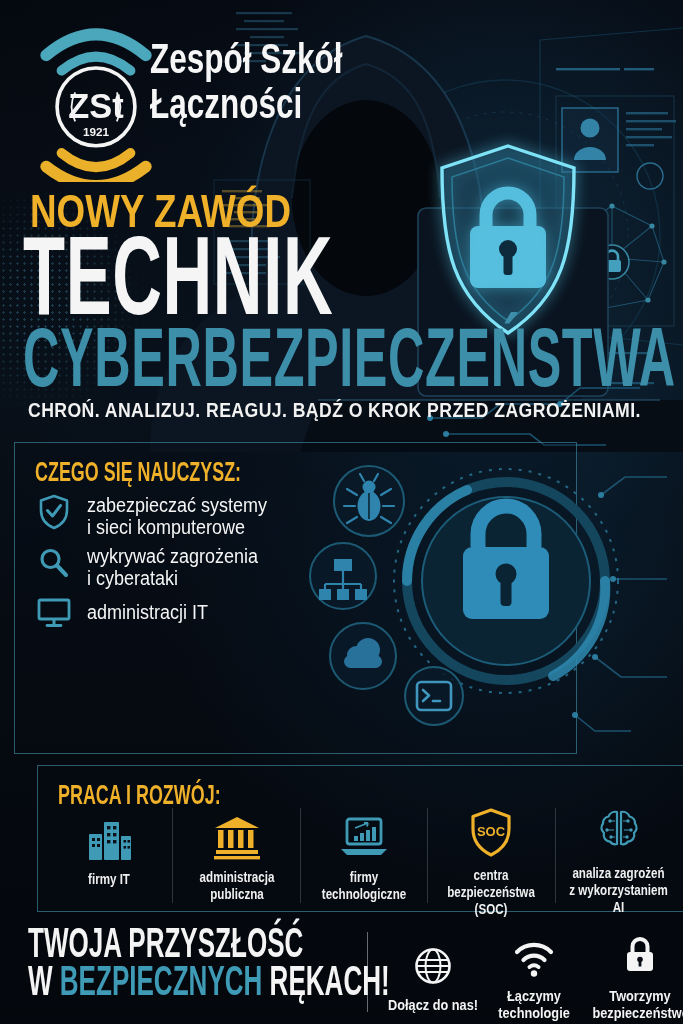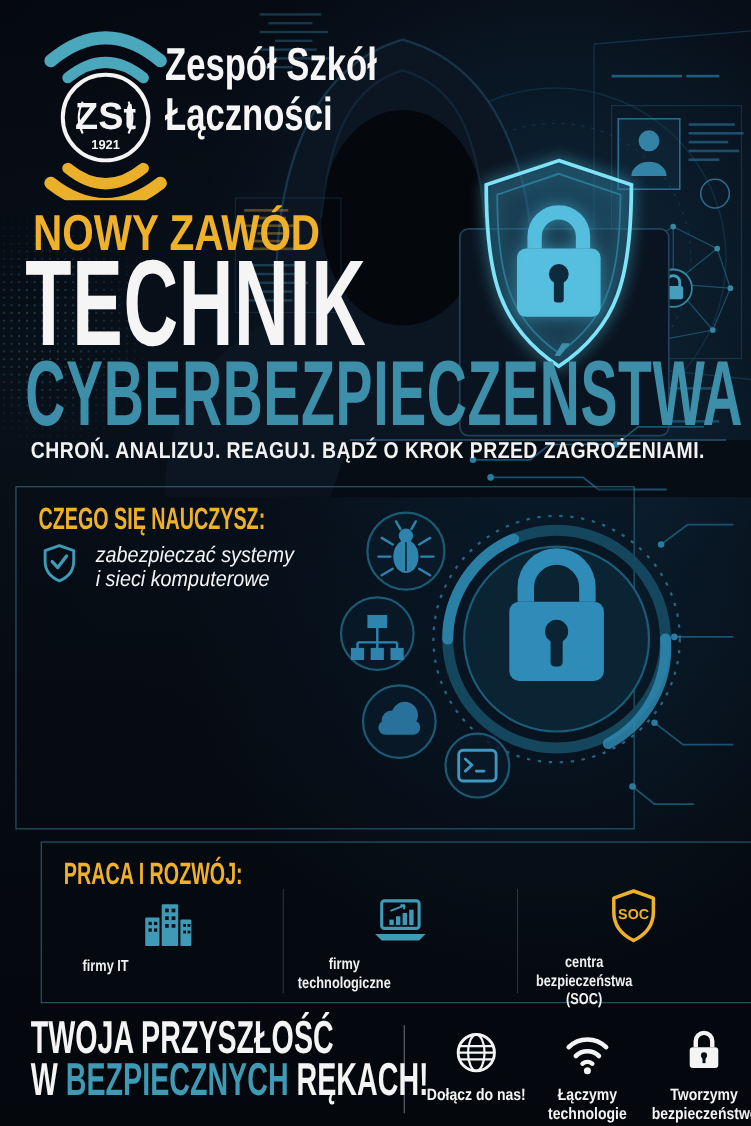--- a/index.html
+++ b/index.html
@@ -33,29 +33,29 @@
   .title2{left:23px;top:315px;font-size:84px;color:#3d8ea9;transform:scaleX(.60);letter-spacing:1px;}
   .tagline{left:28px;top:399px;font-size:21px;color:#f2f2f2;transform:scaleX(.84);letter-spacing:.5px;}
 
   
   .box{border:1px solid rgba(72,160,186,.55);background:rgba(5,13,22,.32);}
   .box1{left:14px;top:442px;width:563px;height:312px;}
   .box2{left:14px;top:765px;width:654px;height:147px;margin-left:23px;}
   .box-head{position:absolute;left:20px;top:13px;font-size:28px;font-weight:700;color:#efb02a;
     transform:scaleX(.64);transform-origin:0 0;white-space:nowrap;}
 
-  .learn-list{position:absolute;left:18px;top:49px;display:flex;flex-direction:column;font-style:italic;}
+  .learn-list{position:absolute;left:18px;top:49px;display:flex;flex-direction:column;}
   .learn-item{display:flex;align-items:flex-start;margin-bottom:5px;}
   .learn-ico{width:42px;display:flex;justify-content:center;flex:none;padding-top:1px;}
   .learn-txt{margin-left:12px;font-size:20px;line-height:22px;color:#f5f5f5;
     transform:scaleX(.9);transform-origin:0 0;white-space:nowrap;padding-top:2px;}
   .learn-item.single .learn-txt{padding-top:7px;}
 
   .career-grid{position:absolute;left:8px;right:8px;top:42px;bottom:8px;display:flex;}
-  .career-col{flex:1 1 0;display:flex;flex-direction:column;min-width:0;}
+  .career-col{flex:1 1 0;display:flex;flex-direction:column;align-items:center;min-width:0;}
   .career-col + .career-col{border-left:1px solid rgba(190,205,215,.22);}
   .career-ico{height:54px;display:flex;align-items:flex-end;justify-content:center;}
   .career-label{margin-top:9px;font-size:14.5px;line-height:17px;font-weight:700;color:#f0f0f0;
     text-align:center;transform:scaleX(.8);transform-origin:50% 0;}
   .w110{width:110px;} .w120{width:120px;} .w125{width:125px;} .w150{width:150px;} .w100{width:100px;}
 
   
   .footer-headline{left:28px;top:924px;font-size:42px;line-height:38px;font-weight:700;
     transform:scaleX(.62);transform-origin:0 0;white-space:nowrap;}
   .footer-headline .hl{color:#3f9ab5;}
@@ -286,23 +286,47 @@
             <path d="M18 3 L31 7.5 V17 C31 26 25.5 32 18 35 C10.5 32 5 26 5 17 V7.5 Z" fill="none" stroke="#3f9ab5" stroke-width="2.6" stroke-linejoin="round"></path>
             <path d="M11.5 17.5 L16.5 23 L24.5 12.5" fill="none" stroke="#3f9ab5" stroke-width="3" stroke-linecap="round" stroke-linejoin="round"></path>
           </svg>
           </span>
         <span class="learn-txt">
           <div>zabezpieczać systemy</div>
           <div>i sieci komputerowe</div>
         </span>
       </div>
 
-
-
-
+      <div class="learn-item">
+        <span class="learn-ico">
+          <svg width="36" height="38" viewBox="0 0 36 38">
+            <circle cx="14.5" cy="15" r="8.5" fill="none" stroke="#3f9ab5" stroke-width="3.2"></circle>
+            <path d="M21 21.5 L30 31" stroke="#3f9ab5" stroke-width="4" stroke-linecap="round"></path>
+          </svg>
+          </span>
+        <span class="learn-txt">
+          <div>wykrywać zagrożenia</div>
+          <div>i cyberataki</div>
+        </span>
+      </div>
+
+
+
+      <div class="learn-item single">
+        <span class="learn-ico">
+          <svg width="38" height="36" viewBox="0 0 38 36">
+            <rect x="4" y="5" width="30" height="19" rx="1.5" fill="none" stroke="#3f9ab5" stroke-width="2.8"></rect>
+            <path d="M19 24 v5" stroke="#3f9ab5" stroke-width="3"></path>
+            <path d="M12 30.5 h14" stroke="#3f9ab5" stroke-width="2.8" stroke-linecap="round"></path>
+          </svg>
+          </span>
+        <span class="learn-txt">
+          <div>administracji IT</div>
+        </span>
+      </div>
 
 
     </div>
   </div>
 
   <div class="abs box box2">
     <div class="box-head">PRACA I ROZWÓJ:</div>
 
     <div class="career-grid">
 
@@ -328,20 +352,36 @@
               <rect x="39.5" y="22" width="2.6" height="2.6"></rect>
                 <rect x="43.5" y="22" width="2.6" height="2.6"></rect>
               <rect x="39.5" y="28" width="2.6" height="2.6"></rect>
                 <rect x="43.5" y="28" width="2.6" height="2.6"></rect>
             </g>
           </svg>
           </span>
         <div class="career-label w100">firmy IT</div>
       </div>
 
+      <div class="career-col">
+        <span class="career-ico">
+          <svg width="50" height="44" viewBox="0 0 50 44">
+            <g fill="#efb02a">
+              <path d="M25 1 L47 12 H3 Z"></path>
+              <rect x="6" y="14" width="5.5" height="18"></rect>
+              <rect x="16" y="14" width="5.5" height="18"></rect>
+              <rect x="26" y="14" width="5.5" height="18"></rect>
+              <rect x="36" y="14" width="5.5" height="18"></rect>
+              <rect x="4" y="34" width="42" height="4"></rect>
+              <rect x="2" y="40" width="46" height="3.4"></rect>
+            </g>
+          </svg>
+          </span>
+        <div class="career-label w110">administracja publiczna</div>
+      </div>
 
       <div class="career-col">
         <span class="career-ico">
           <svg width="52" height="44" viewBox="0 0 52 44">
             <rect x="9" y="3" width="34" height="25" rx="2.5" fill="none" stroke="#3f9ab5" stroke-width="2.8"></rect>
             <g fill="#3f9ab5">
               <rect x="16" y="20" width="4" height="5"></rect>
               <rect x="22" y="17" width="4" height="8"></rect>
               <rect x="28" y="14" width="4" height="11"></rect>
               <rect x="34" y="11" width="4" height="14"></rect>
@@ -357,35 +397,55 @@
       <div class="career-col">
         <span class="career-ico">
           <svg width="46" height="50" viewBox="0 0 46 50">
             <path d="M23 2 L41 8.5 V21 C41 33 34 41.5 23 47 C12 41.5 5 33 5 21 V8.5 Z" fill="none" stroke="#efb02a" stroke-width="3.2" stroke-linejoin="round"></path>
             <text x="23" y="27.5" text-anchor="middle" font-size="13" font-weight="bold" fill="#efb02a">SOC</text>
           </svg>
           </span>
         <div class="career-label w120">centra bezpieczeństwa (SOC)</div>
       </div>
 
+      <div class="career-col">
+        <span class="career-ico">
+          <svg width="50" height="48" viewBox="0 0 50 48">
+            <path d="M23 4 a7.5 7.5 0 0 0 -8.5 4.5 a6.5 6.5 0 0 0 -5.5 7 a6.5 6.5 0 0 0 1 9.5 a6.5 6.5 0 0 0 6 8.5 a6.5 6.5 0 0 0 7 2.5 L23 36 Z M23 4 V36" fill="none" stroke="#3f9ab5" stroke-width="2.2" stroke-linejoin="round"></path>
+            <path d="M27 4 a7.5 7.5 0 0 1 8.5 4.5 a6.5 6.5 0 0 1 5.5 7 a6.5 6.5 0 0 1 -1 9.5 a6.5 6.5 0 0 1 -6 8.5 a6.5 6.5 0 0 1 -7 2.5 L27 36 Z M27 4 V36" fill="none" stroke="#3f9ab5" stroke-width="2.2" stroke-linejoin="round"></path>
+            <g fill="#3f9ab5">
+              <circle cx="16" cy="13" r="1.7"></circle>
+                <circle cx="13" cy="22" r="1.7"></circle>
+                <circle cx="17" cy="29" r="1.7"></circle>
+              <circle cx="34" cy="13" r="1.7"></circle>
+                <circle cx="37" cy="22" r="1.7"></circle>
+                <circle cx="33" cy="29" r="1.7"></circle>
+            </g>
+            <g stroke="#3f9ab5" stroke-width="1.2">
+              <path d="M16 13 h5 M13 22 h7 M17 29 h4 M34 13 h-5 M37 22 h-7 M33 29 h-4"></path>
+            </g>
+          </svg>
+          </span>
+        <div class="career-label w125">analiza zagrożeń z wykorzystaniem AI</div>
+      </div>
 
 
     </div>
   </div>
 
   <div class="abs footer-headline">
     <div>TWOJA PRZYSZŁOŚĆ</div>
     <div><span>W </span><span class="hl">BEZPIECZNYCH</span><span> RĘKACH!</span></div>
   </div>
 
   <div class="abs footer-divider"></div>
 
   <div class="abs footer-items">
 
-    <div class="f-item" style="width:102px;">
+    <div class="f-item" style="width:102px;justify-content:center;">
       <span class="f-ico">
         <svg width="42" height="42" viewBox="0 0 42 42">
           <circle cx="21" cy="21" r="16.5" fill="none" stroke="#f4f4f4" stroke-width="2.6"></circle>
           <ellipse cx="21" cy="21" rx="7.5" ry="16.5" fill="none" stroke="#f4f4f4" stroke-width="2"></ellipse>
           <path d="M6 15 H36 M4.5 21 H37.5 M6 27 H36" stroke="#f4f4f4" stroke-width="2"></path>
         </svg>
         </span>
       <div class="f-label" style="width:110px;">Dołącz do nas!</div>
     </div>
 

